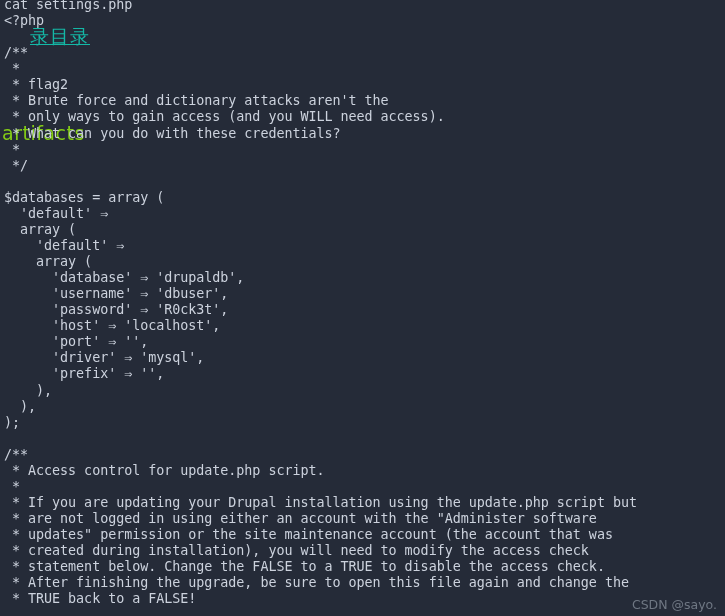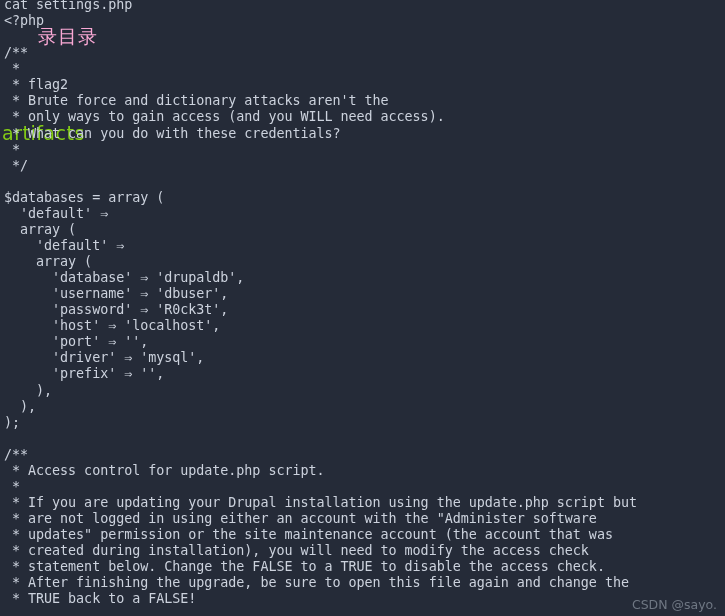--- a/index.html
+++ b/index.html
@@ -32,25 +32,26 @@
   .wm-cjk {
     position: absolute;
     color: #2e3murky;
     z-index: 1;
     pointer-events: none;
     user-select: none;
     font-family: "DejaVu Sans", "Liberation Sans", sans-serif;
     white-space: nowrap;
   }
   #wm-cjk-1 {
-    left: 38px;
+    left: 30px;
     top: 24px;
     font-size: 19px;
-    color: #f9a8d4;
+    color: #14b8a6;
     letter-spacing: 1px;
+    text-decoration: underline;
   }
   #wm-cjk-2 {
     left: 2px;
     top: 122px;
     font-size: 19px;
     color: #84cc16;
     letter-spacing: 0.5px;
   }
   #wm-csdn {
     position: absolute;

